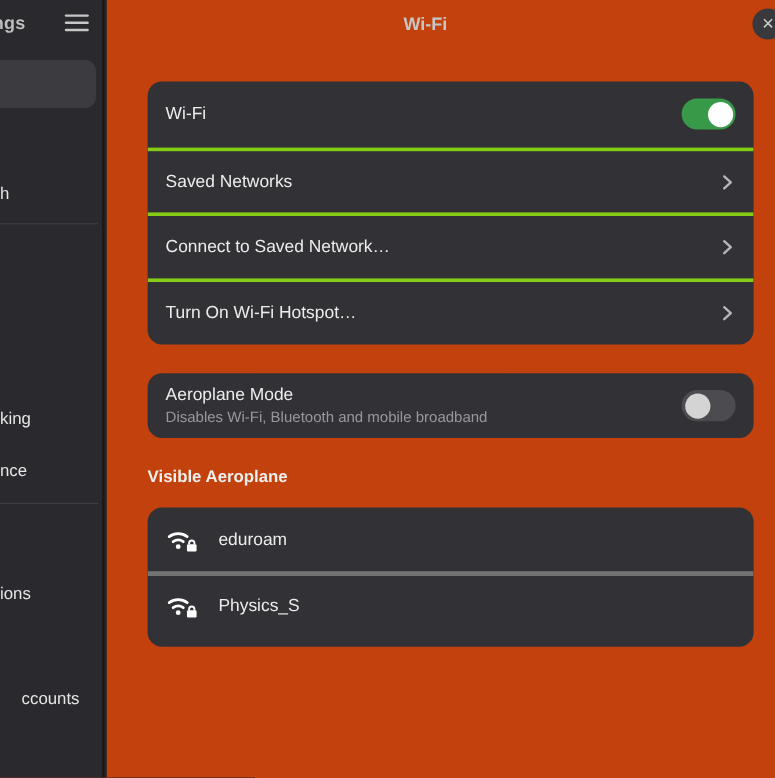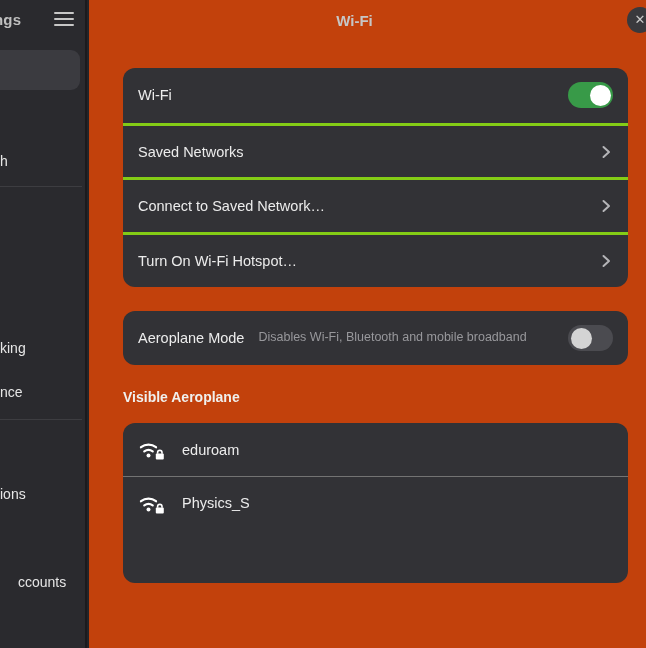--- a/index.html
+++ b/index.html
@@ -63,32 +63,32 @@
   
   .switch { margin-left:auto; width:45px; height:26px; border-radius:13px; position:relative; flex:none; cursor:pointer; }
   .switch .knob { position:absolute; top:2.5px; width:21px; height:21px; border-radius:50%; }
   .switch.on  { background:#389a48; }
   .switch.on .knob  { right:2.5px; background:#ffffff; }
   .switch.off { background:#4b4b50; }
   .switch.off .knob { left:2.5px; background:#d4d4d4; }
 
   .card-airplane { top:311px; height:54px; }
   .airplane-row { display:flex; align-items:center; height:54px; padding:0 15px; }
-  .airplane-text { display:flex; flex-direction:row; gap:14px; }
+  .airplane-text { display:flex; flex-direction:column; gap:4px; }
   .airplane-title { font-size:14.5px; color:#ececec; }
   .airplane-sub { font-size:12.5px; color:#98989c; }
 
   .section-heading {
     position:absolute; left:34px; top:389px;
     font-size:14px; font-weight:bold; color:#f0f0ee;
   }
 
-  .card-networks { top:423px; height:160px; }
+  .card-networks { top:423px; height:116px; }
   .net-row { position:relative; display:flex; align-items:center; height:53.3px; padding:0 15px; }
-  .net-row + .net-row { border-top:1px solid #737373; }
+  .net-row + .net-row { border-top:4px solid #737373; }
   .net-icon { width:27px; height:21px; flex:none; margin-right:17px; }
   .net-name { font-size:14.5px; color:#ececec; }
 </style>
 </head>
 <body>
 
 <div class="sidebar">
   <div class="sidebar-header">
     <span class="sidebar-title">ngs</span>
     <div class="hamburger">

